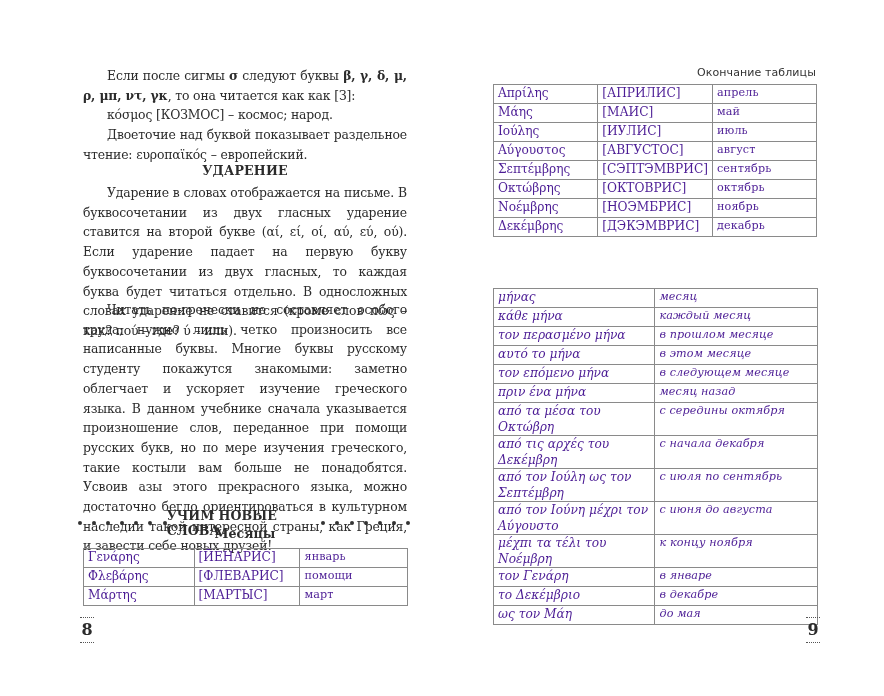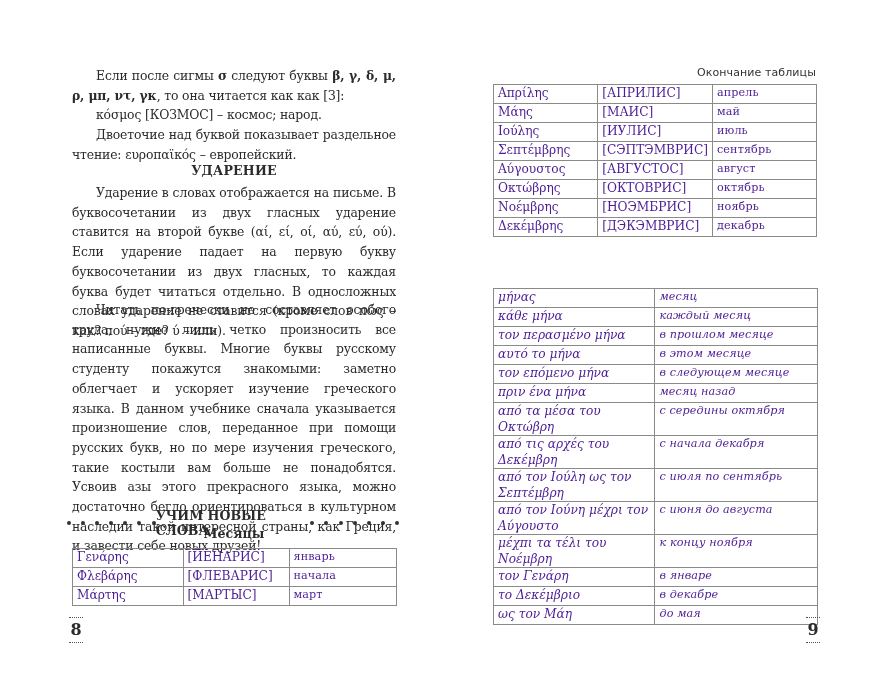--- a/index.html
+++ b/index.html
@@ -1,21 +1,21 @@
 <!DOCTYPE html>
 <html><head>
 <meta charset="utf-8">
 <style>
   html, body { margin: 0; padding: 0; }
   body {
     width: 884px; height: 696px; background: #ffffff; position: relative; overflow: hidden;
     font-family: "DejaVu Serif", "Liberation Serif", serif; color: #2b2b2b;
   }
   .page { position: absolute; top: 0; height: 696px; }
-  .page-left { left: 5px; width: 442px; padding-left: 16px; }
+  .page-left { left: 16px; width: 442px; padding-left: 16px; }
   .page-right { left: 442px; width: 442px; }
 
   .body-text {
     position: absolute; left: 67px; width: 324px;
     font-size: 12.4px; line-height: 19.7px; text-align: justify; letter-spacing: -0.15px;
   }
   .body-text p { margin: 0; text-indent: 24px; }
   .b { font-weight: bold; }
   .heading {
     position: absolute; left: 67px; width: 324px; text-align: center;
@@ -105,21 +105,21 @@
       </colgroup>
     <tbody>
         <tr>
       <td>Γενάρης</td>
       <td>[ЙЕНАРИС]</td>
       <td class="ru">январь</td>
     </tr>
     <tr>
       <td>Φλεβάρης</td>
       <td>[ФЛЕВАРИС]</td>
-      <td class="ru">начала</td>
+      <td class="ru">помощи</td>
     </tr>
     <tr>
       <td>Μάρτης</td>
       <td>[МАРТЫС]</td>
       <td class="ru">март</td>
     </tr>
   </tbody>
     </table>
 
   <div class="page-num" style="left:64px;">
@@ -148,28 +148,28 @@
           <td>Μάης</td>
           <td>[МАИС]</td>
           <td class="ru">май</td>
         </tr>
     <tr>
           <td>Ιούλης</td>
           <td>[ИУЛИС]</td>
           <td class="ru">июль</td>
         </tr>
     <tr>
+          <td>Αύγουστος</td>
+          <td>[АВГУСТОС]</td>
+          <td class="ru">август</td>
+        </tr>
+    <tr>
           <td>Σεπτέμβρης</td>
           <td>[СЭПТЭМВРИС]</td>
           <td class="ru">сентябрь</td>
-        </tr>
-    <tr>
-          <td>Αύγουστος</td>
-          <td>[АВГУСТОС]</td>
-          <td class="ru">август</td>
         </tr>
     <tr>
           <td>Οκτώβρης</td>
           <td>[ОКТОВРИС]</td>
           <td class="ru">октябрь</td>
         </tr>
     <tr>
           <td>Νοέμβρης</td>
           <td>[НОЭМБРИС]</td>
           <td class="ru">ноябрь</td>

